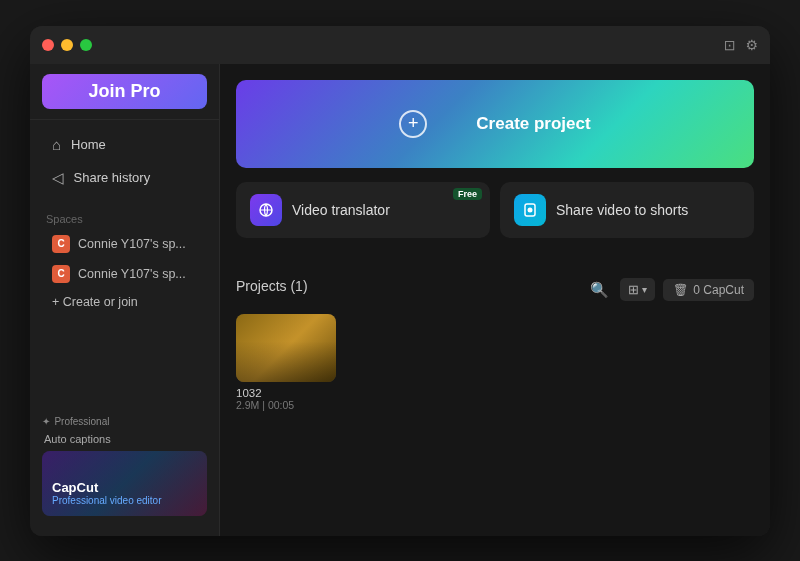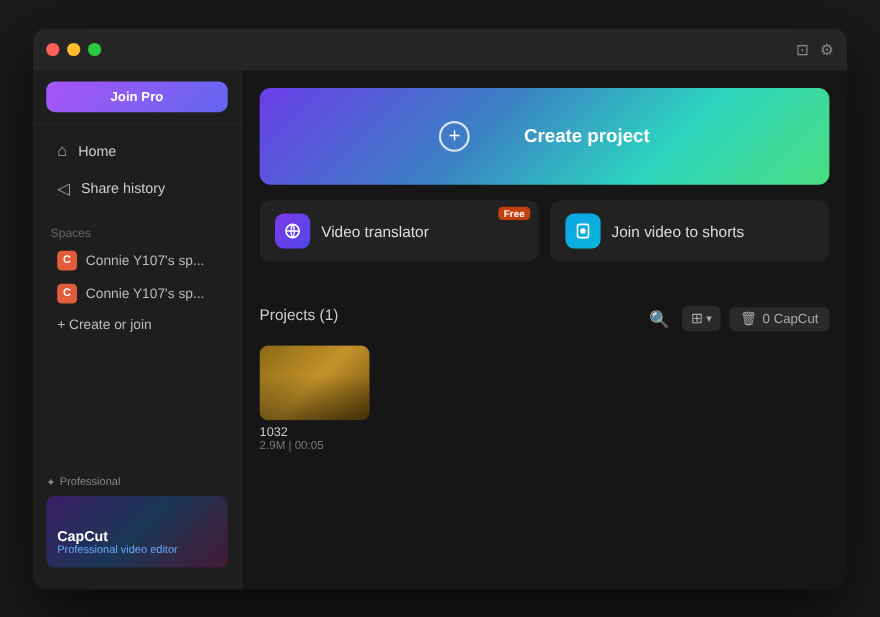--- a/index.html
+++ b/index.html
@@ -68,21 +68,21 @@
       padding: 0 12px 10px;
       border-bottom: 1px solid #2a2a2a;
     }
     .join-pro-btn {
       width: 100%;
       padding: 7px 0;
       background: linear-gradient(135deg, #a855f7, #6366f1);
       border: none;
       border-radius: 8px;
       color: #fff;
-      font-size: 12px;
+      font-size: 18px;
       font-weight: 600;
       cursor: pointer;
     }
     .sidebar-nav {
       padding: 8px 0;
     }
     .nav-item {
       display: flex;
       align-items: center;
       gap: 10px;
@@ -244,21 +244,21 @@
     .tool-icon-shorts { background: linear-gradient(135deg, #0ea5e9, #06b6d4); }
     .tool-label {
       font-size: 14px;
       color: #ddd;
       font-weight: 500;
     }
     .free-badge {
       position: absolute;
       top: 6px;
       right: 8px;
-      background: #c2410c;
+      background: #14532d;
       color: #fff;
       font-size: 9px;
       padding: 1px 5px;
       border-radius: 4px;
       font-weight: 600;
     }
     .projects-header {
       display: flex;
       justify-content: space-between;
       margin-bottom: 12px;
@@ -398,20 +398,21 @@
 
       <div class="create-join">
         <span>+ Create or join</span>
       </div>
 
       <div class="sidebar-bottom">
         <div class="recommended-label">
           <span>✦</span>
           <span>Professional</span>
         </div>
+        <div class="recommended-label" style="color:#aaa;font-size:11px;margin-bottom:6px;padding-left:2px;">Auto captions</div>
         <div class="capcut-card">
           <div class="capcut-title">CapCut</div>
           <div class="capcut-sub">Professional video editor</div>
         </div>
       </div>
     </div>
 
     <div class="main-content">
 
       <div class="create-project-banner">
@@ -430,21 +431,21 @@
           <span class="tool-label">Video translator</span>
           <span class="free-badge">Free</span>
         </div>
         <div class="tool-card">
           <div class="tool-icon tool-icon-shorts">
             <svg width="16" height="16" viewBox="0 0 16 16" fill="none">
               <rect x="3" y="2" width="10" height="12" rx="2" stroke="white" stroke-width="1.5"></rect>
               <circle cx="8" cy="8" r="2.5" fill="white"></circle>
             </svg>
           </div>
-          <span class="tool-label">Join video to shorts</span>
+          <span class="tool-label">Share video to shorts</span>
         </div>
       </div>
 
       <div class="projects-header">
         <span class="projects-title">Projects  (1)</span>
         <div class="projects-actions">
           <button class="action-btn">
             <span>🔍</span>
           </button>
           <button class="grid-btn">

